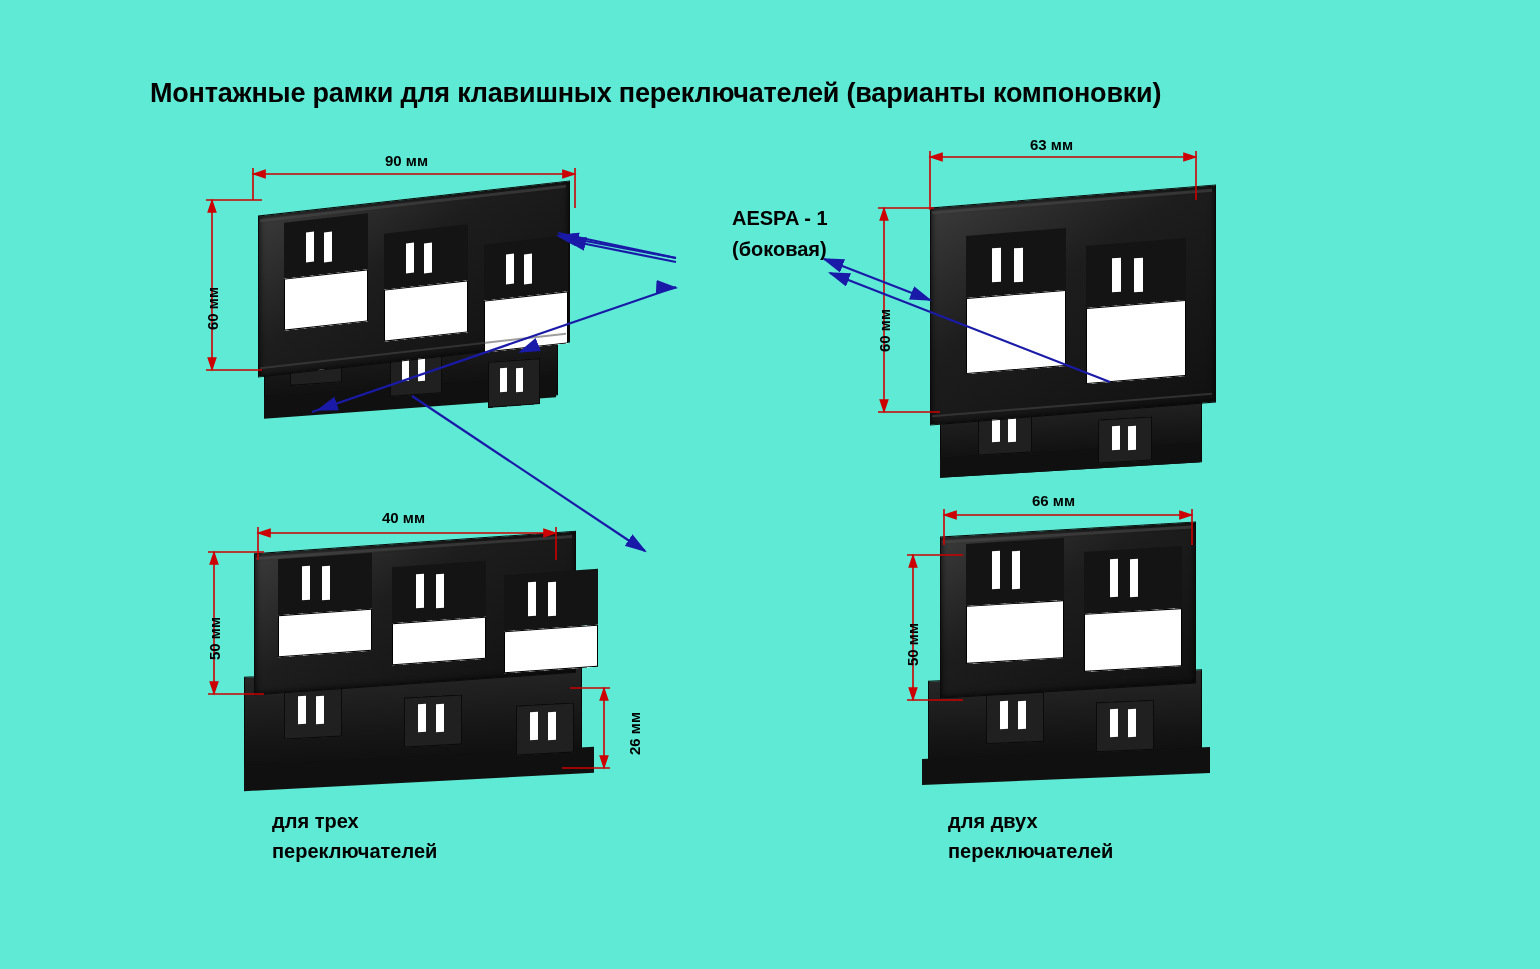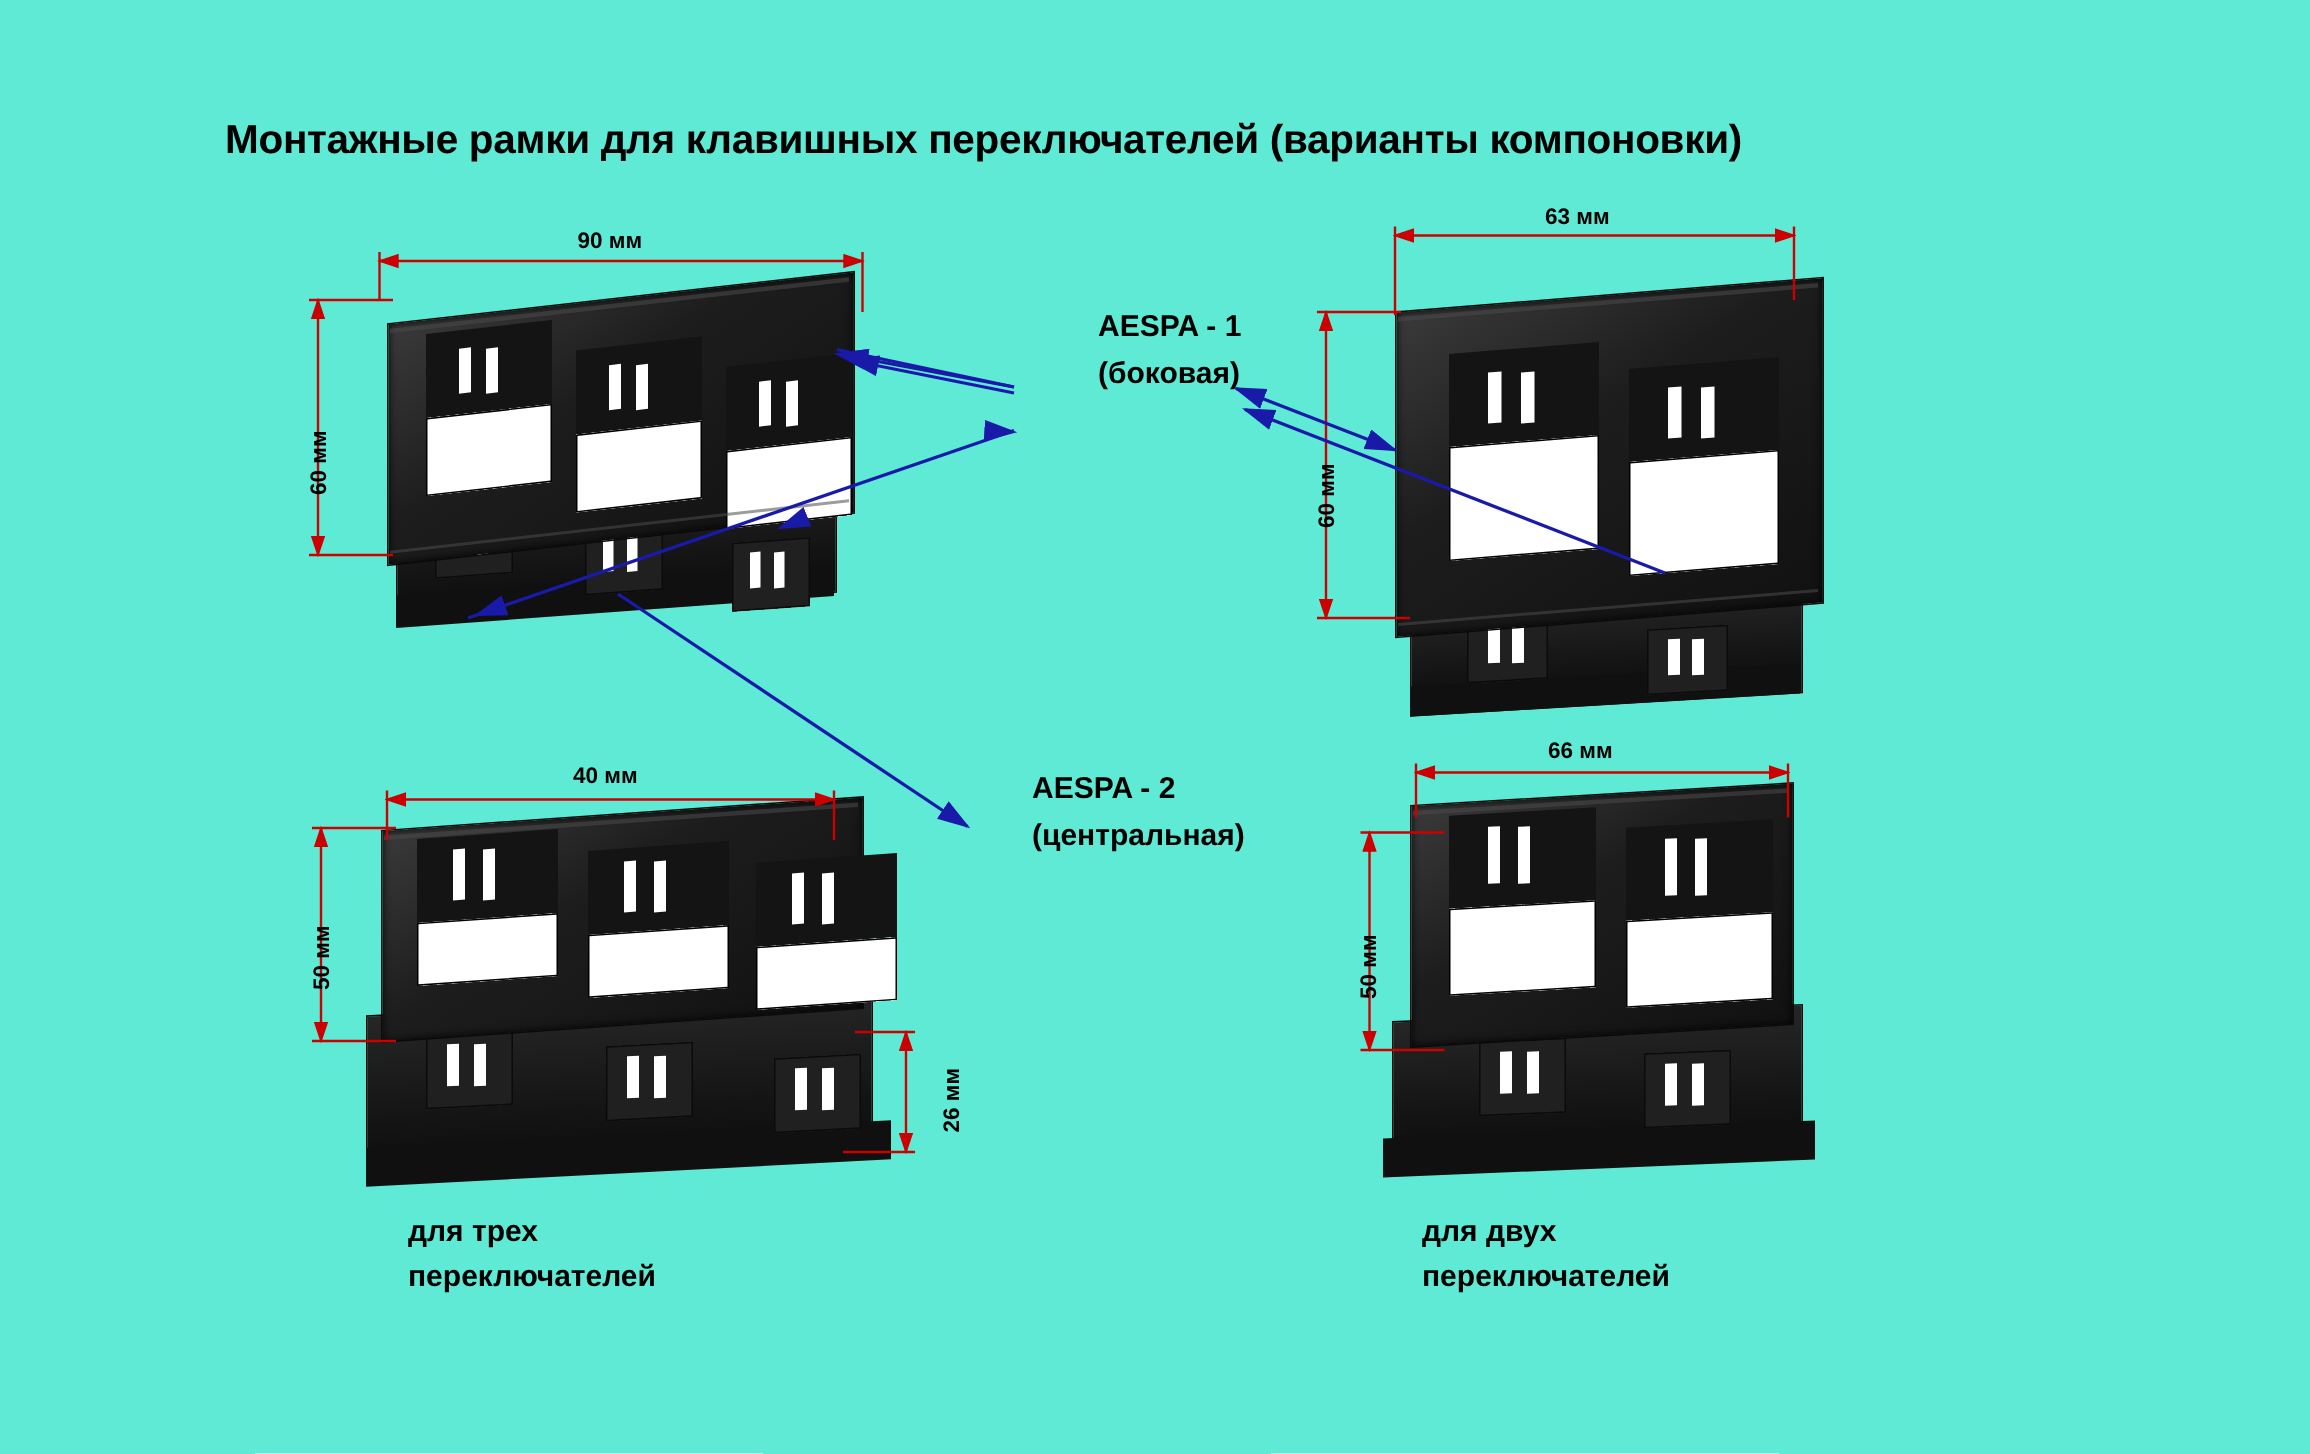--- a/index.html
+++ b/index.html
@@ -317,24 +317,20 @@
   <div class="dim-label vert" style="left:626px; top:755px;">26 мм</div>
 
   <div class="dim-label" style="left:1032px; top:492px;">66 мм</div>
   <div class="dim-label vert" style="left:904px; top:666px;">50 мм</div>
 
   <div class="callout" style="left:732px; top:203px;">
     <div>AESPA - 1</div>
     <div>(боковая)</div>
   </div>
 
-  <div class="callout" style="left:688px; top:511px;">
-    <div>AESPA - 2</div>
-    <div>(центральная)</div>
-  </div>
 
   <div class="caption" style="left:272px; top:806px;">
     <div>для трех</div>
     <div>переключателей</div>
   </div>
 
   <div class="caption" style="left:948px; top:806px;">
     <div>для двух</div>
     <div>переключателей</div>
   </div>

